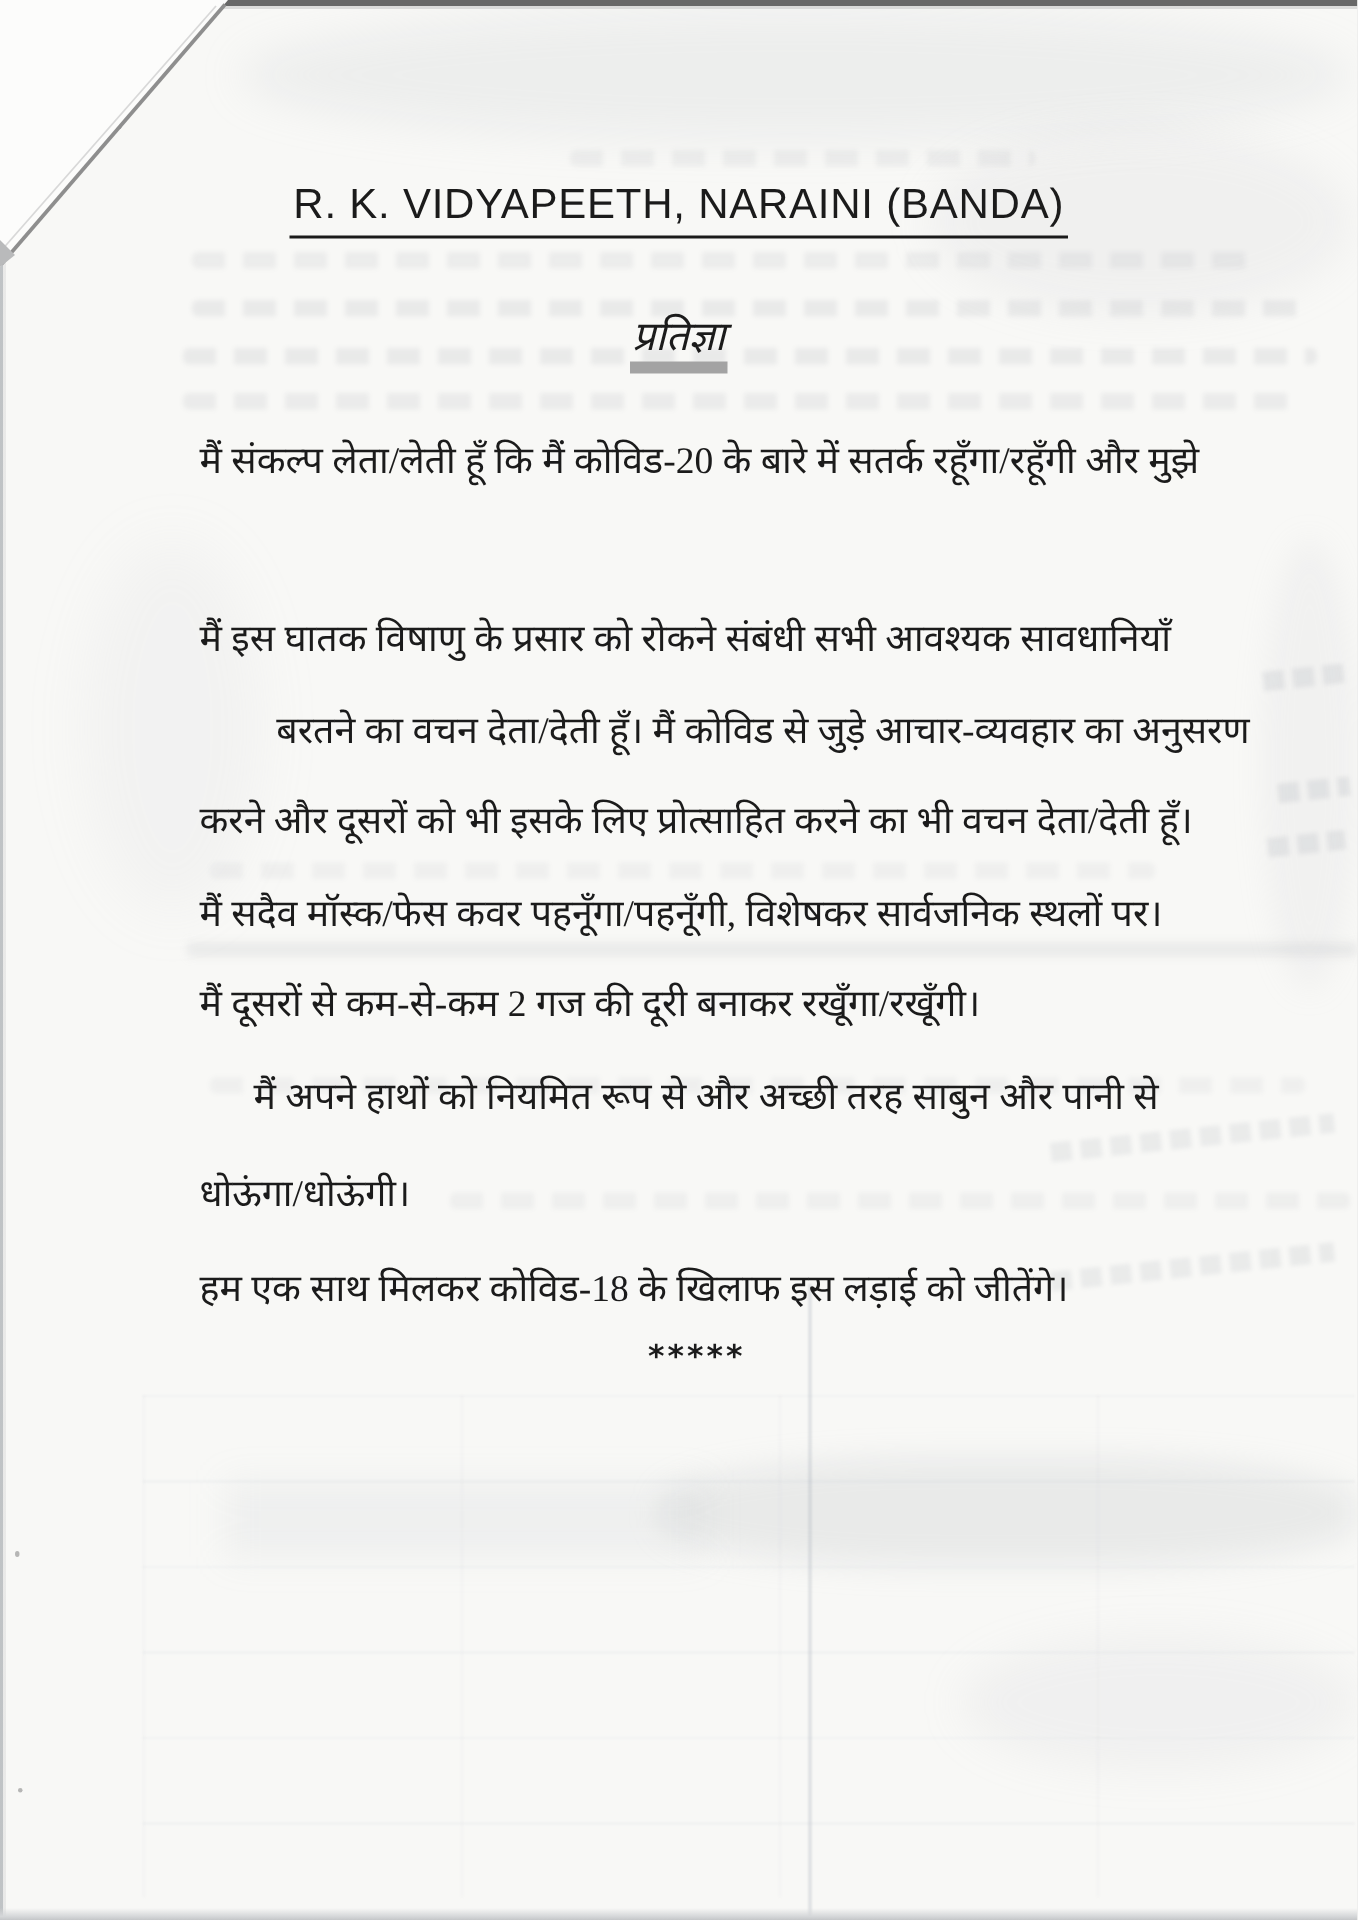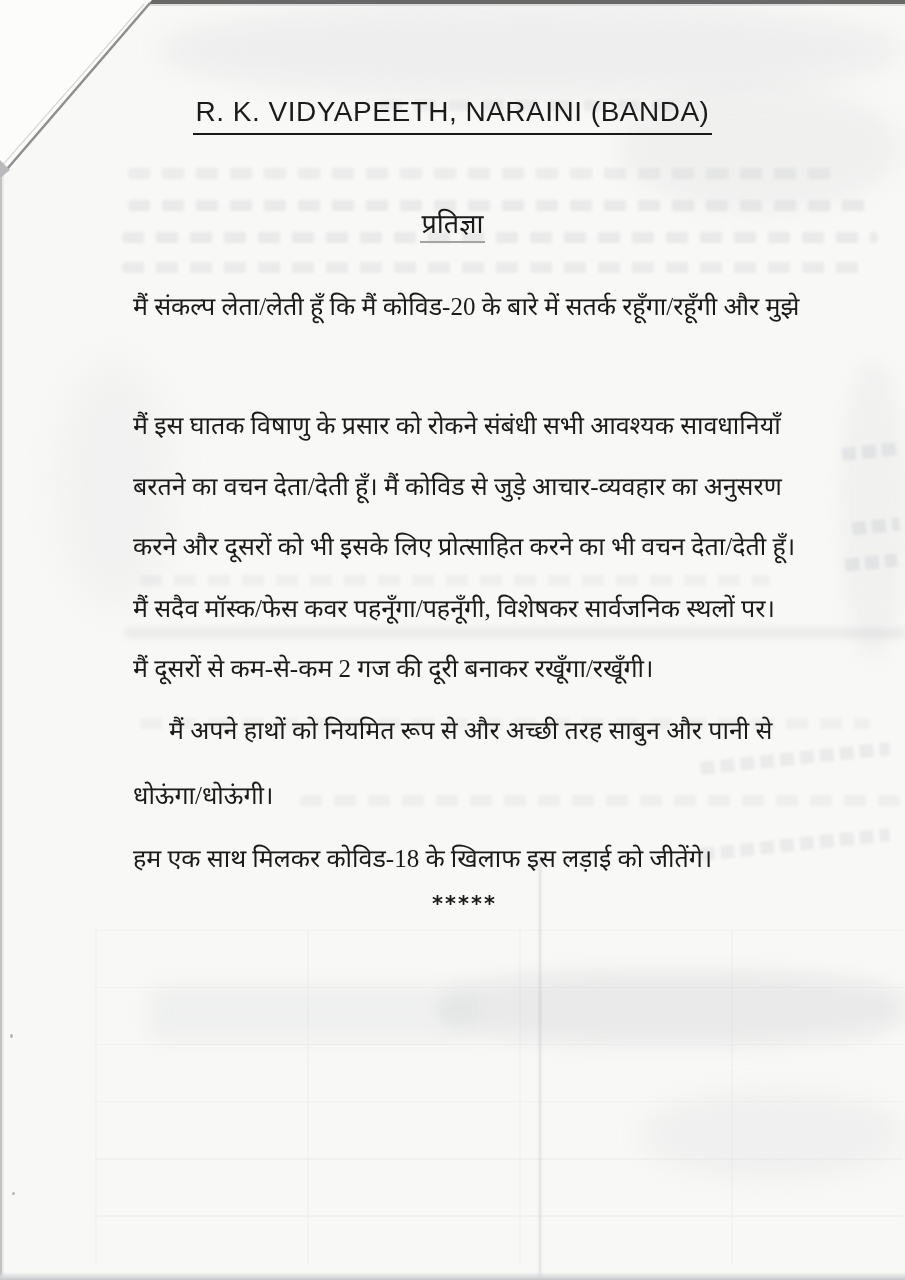--- a/index.html
+++ b/index.html
@@ -36,25 +36,25 @@
   .ghost{height:11px;opacity:.10;filter:blur(1.8px);border-radius:4px;
     background:repeating-linear-gradient(90deg,rgba(110,115,128,.85) 0 22px,rgba(110,115,128,0) 22px 34px);}
   .scrib{height:13px;opacity:.13;filter:blur(1.4px);transform:rotate(-6deg);
     background:repeating-linear-gradient(90deg,rgba(100,110,125,.9) 0 14px,rgba(100,110,125,0) 14px 20px);}
   .grid-bleed{top:930px;left:95px;width:808px;height:335px;opacity:.55;filter:blur(.6px);
     background:
       repeating-linear-gradient(180deg,rgba(150,158,180,.12) 0 1.5px,rgba(150,158,180,0) 1.5px 57px),
       repeating-linear-gradient(90deg,rgba(150,158,180,.10) 0 1.5px,rgba(150,158,180,0) 1.5px 212px);}
   .speck{background:#8a8a8a;border-radius:50%;}
   
-  .title-wrap{top:96px;left:0;width:100%;text-align:center;
+  .title-wrap{top:120px;left:0;width:100%;text-align:center;
     font-family:"Liberation Sans","DejaVu Sans",sans-serif;font-size:28px;letter-spacing:.5px;}
   .title-wrap span{border-bottom:2.5px solid #1a1a1a;padding:0 3px 6px 3px;}
   .heading-wrap{top:204px;left:0;width:100%;text-align:center;font-size:27px;}
-  .heading-wrap span{border-bottom:2px solid #a3a3a3;padding:0 1px 2px 1px;}
+  .heading-wrap span{border-bottom:8px solid #a3a3a3;padding:0 1px 2px 1px;font-style:italic;}
   .pline{left:133px;width:700px;font-size:25px;white-space:nowrap;}
   .stars{top:892px;left:0;width:100%;text-align:center;transform:translateX(12px);
     font-family:"DejaVu Sans",sans-serif;font-weight:700;font-size:21px;letter-spacing:2px;}
 </style>
 </head>
 <body>
 
 <div class="scan">
 
   <div class="abs ghost" style="top:100px;left:380px;width:310px;opacity:.09;"></div>
@@ -101,21 +101,21 @@
   <div class="abs title-wrap">
     <span>R. K. VIDYAPEETH, NARAINI (BANDA)</span>
   </div>
 
   <div class="abs heading-wrap">
     <span>प्रतिज्ञा</span>
   </div>
 
   <div class="abs pline" style="top:288px;">मैं  संकल्प लेता/लेती हूँ कि मैं कोविड-20 के बारे में सतर्क रहूँगा/रहूँगी और मुझे</div>
   <div class="abs pline" style="top:407px;">मैं इस घातक विषाणु के प्रसार को रोकने संबंधी सभी आवश्यक सावधानियाँ</div>
-  <div class="abs pline" style="top:468px;">बरतने का वचन देता/देती हूँ। मैं कोविड से जुड़े आचार-व्यवहार का अनुसरण</div>
+  <div class="abs pline" style="top:468px;text-align:right;">बरतने का वचन देता/देती हूँ। मैं कोविड से जुड़े आचार-व्यवहार का अनुसरण</div>
   <div class="abs pline" style="top:528px;">करने और दूसरों को भी इसके लिए प्रोत्साहित करने का भी वचन देता/देती हूँ।</div>
   <div class="abs pline" style="top:590px;">मैं सदैव मॉस्क/फेस कवर पहनूँगा/पहनूँगी, विशेषकर सार्वजनिक स्थलों पर।</div>
   <div class="abs pline" style="top:650px;">मैं दूसरों से कम-से-कम 2 गज की दूरी बनाकर रखूँगा/रखूँगी।</div>
   <div class="abs pline" style="top:712px;margin-left:36px;">मैं अपने हाथों को नियमित रूप से और अच्छी तरह साबुन और पानी से</div>
   <div class="abs pline" style="top:777px;">धोऊंगा/धोऊंगी।</div>
   <div class="abs pline" style="top:840px;">हम एक साथ मिलकर कोविड-18 के खिलाफ इस लड़ाई को जीतेंगे।</div>
 
   <div class="abs stars">*****</div>
 
 </div>

